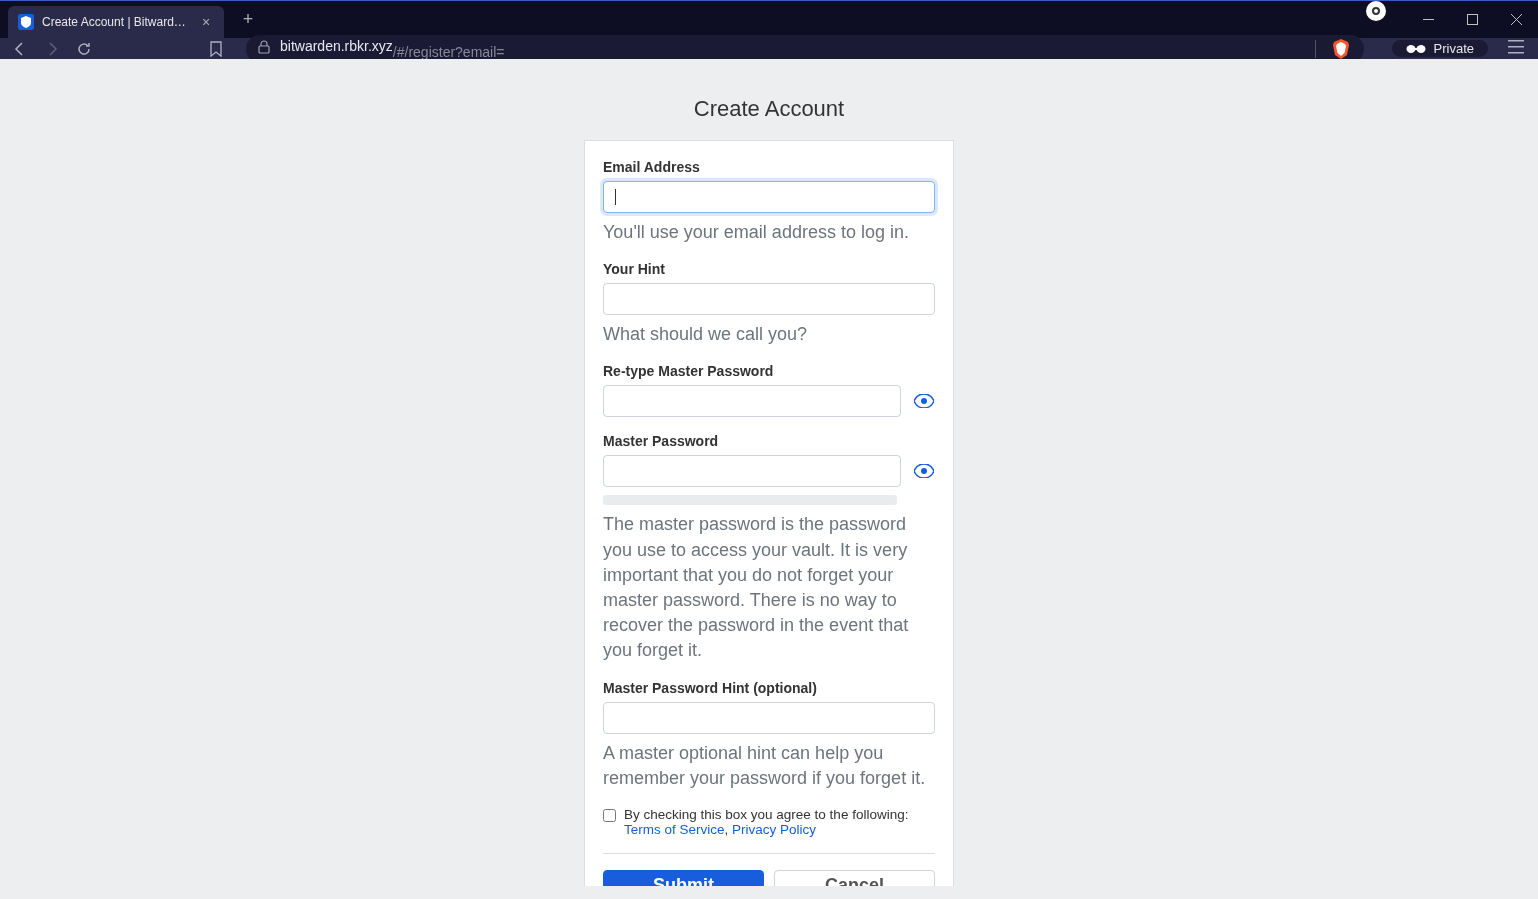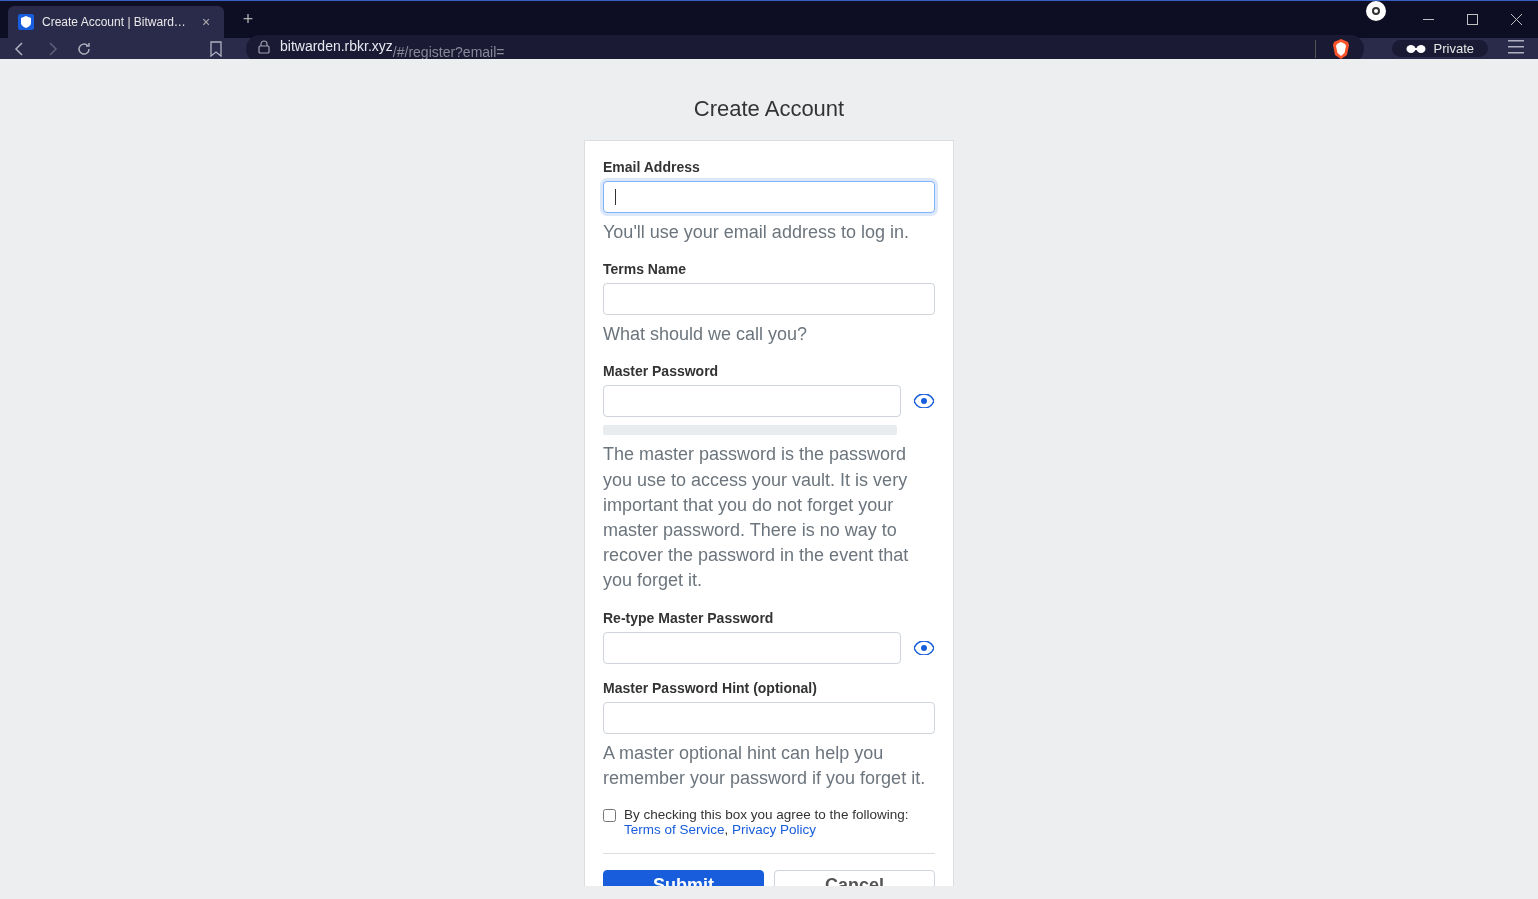--- a/index.html
+++ b/index.html
@@ -424,54 +424,54 @@
       <div class="form-group">
         <label class="form-label">Email Address</label>
         <div style="position:relative;">
           <input type="email" class="form-input focused" value="" style="">
           <span class="cursor-line" style="position:absolute;left:11px;top:8px;"></span>
         </div>
         <div class="help-text">You'll use your email address to log in.</div>
       </div>
 
       <div class="form-group">
-        <label class="form-label">Terms Name</label>
+        <label class="form-label">Your Hint</label>
         <input type="text" class="form-input" value="" style="">
         <div class="help-text">What should we call you?</div>
+      </div>
+
+      <div class="form-group">
+        <label class="form-label">Re-type Master Password</label>
+        <div class="input-row">
+          <input type="password" class="form-input" value="" style="">
+          <span class="eye-btn">
+            <svg width="20" height="14" viewBox="0 0 20 14">
+                <path d="M10 0 Q3 0 0 7 Q3 14 10 14 Q17 14 20 7 Q17 0 10 0 Z" fill="none" stroke="#175ddc" stroke-width="1.5"></path>
+                <circle cx="10" cy="7" r="3" fill="#175ddc"></circle>
+              </svg>
+          </span>
+        </div>
       </div>
 
       <div class="form-group">
         <label class="form-label">Master Password</label>
         <div class="input-row">
           <input type="password" class="form-input" value="" style="">
           <span class="eye-btn">
             <svg width="20" height="14" viewBox="0 0 20 14">
                 <path d="M10 0 Q3 0 0 7 Q3 14 10 14 Q17 14 20 7 Q17 0 10 0 Z" fill="none" stroke="#175ddc" stroke-width="1.5"></path>
                 <circle cx="10" cy="7" r="3" fill="#175ddc"></circle>
               </svg>
           </span>
         </div>
         <div class="strength-bar"></div>
         <div class="help-text">The master password is the password you use to access your vault. It is very important that you do not forget your master password. There is no way to recover the password in the event that you forget it.</div>
       </div>
 
       <div class="form-group">
-        <label class="form-label">Re-type Master Password</label>
-        <div class="input-row">
-          <input type="password" class="form-input" value="" style="">
-          <span class="eye-btn">
-            <svg width="20" height="14" viewBox="0 0 20 14">
-                <path d="M10 0 Q3 0 0 7 Q3 14 10 14 Q17 14 20 7 Q17 0 10 0 Z" fill="none" stroke="#175ddc" stroke-width="1.5"></path>
-                <circle cx="10" cy="7" r="3" fill="#175ddc"></circle>
-              </svg>
-          </span>
-        </div>
-      </div>
-
-      <div class="form-group">
         <label class="form-label">Master Password Hint (optional)</label>
         <input type="text" class="form-input" value="" style="">
         <div class="help-text">A master optional hint can help you remember your password if you forget it.</div>
       </div>
 
       <div class="checkbox-row">
         <input type="checkbox" style="">
         <div>
           <span>By checking this box you agree to the following:</span><br>
           <a href="#" class="link">Terms of Service</a><span>, </span><a href="#" class="link">Privacy Policy</a>

